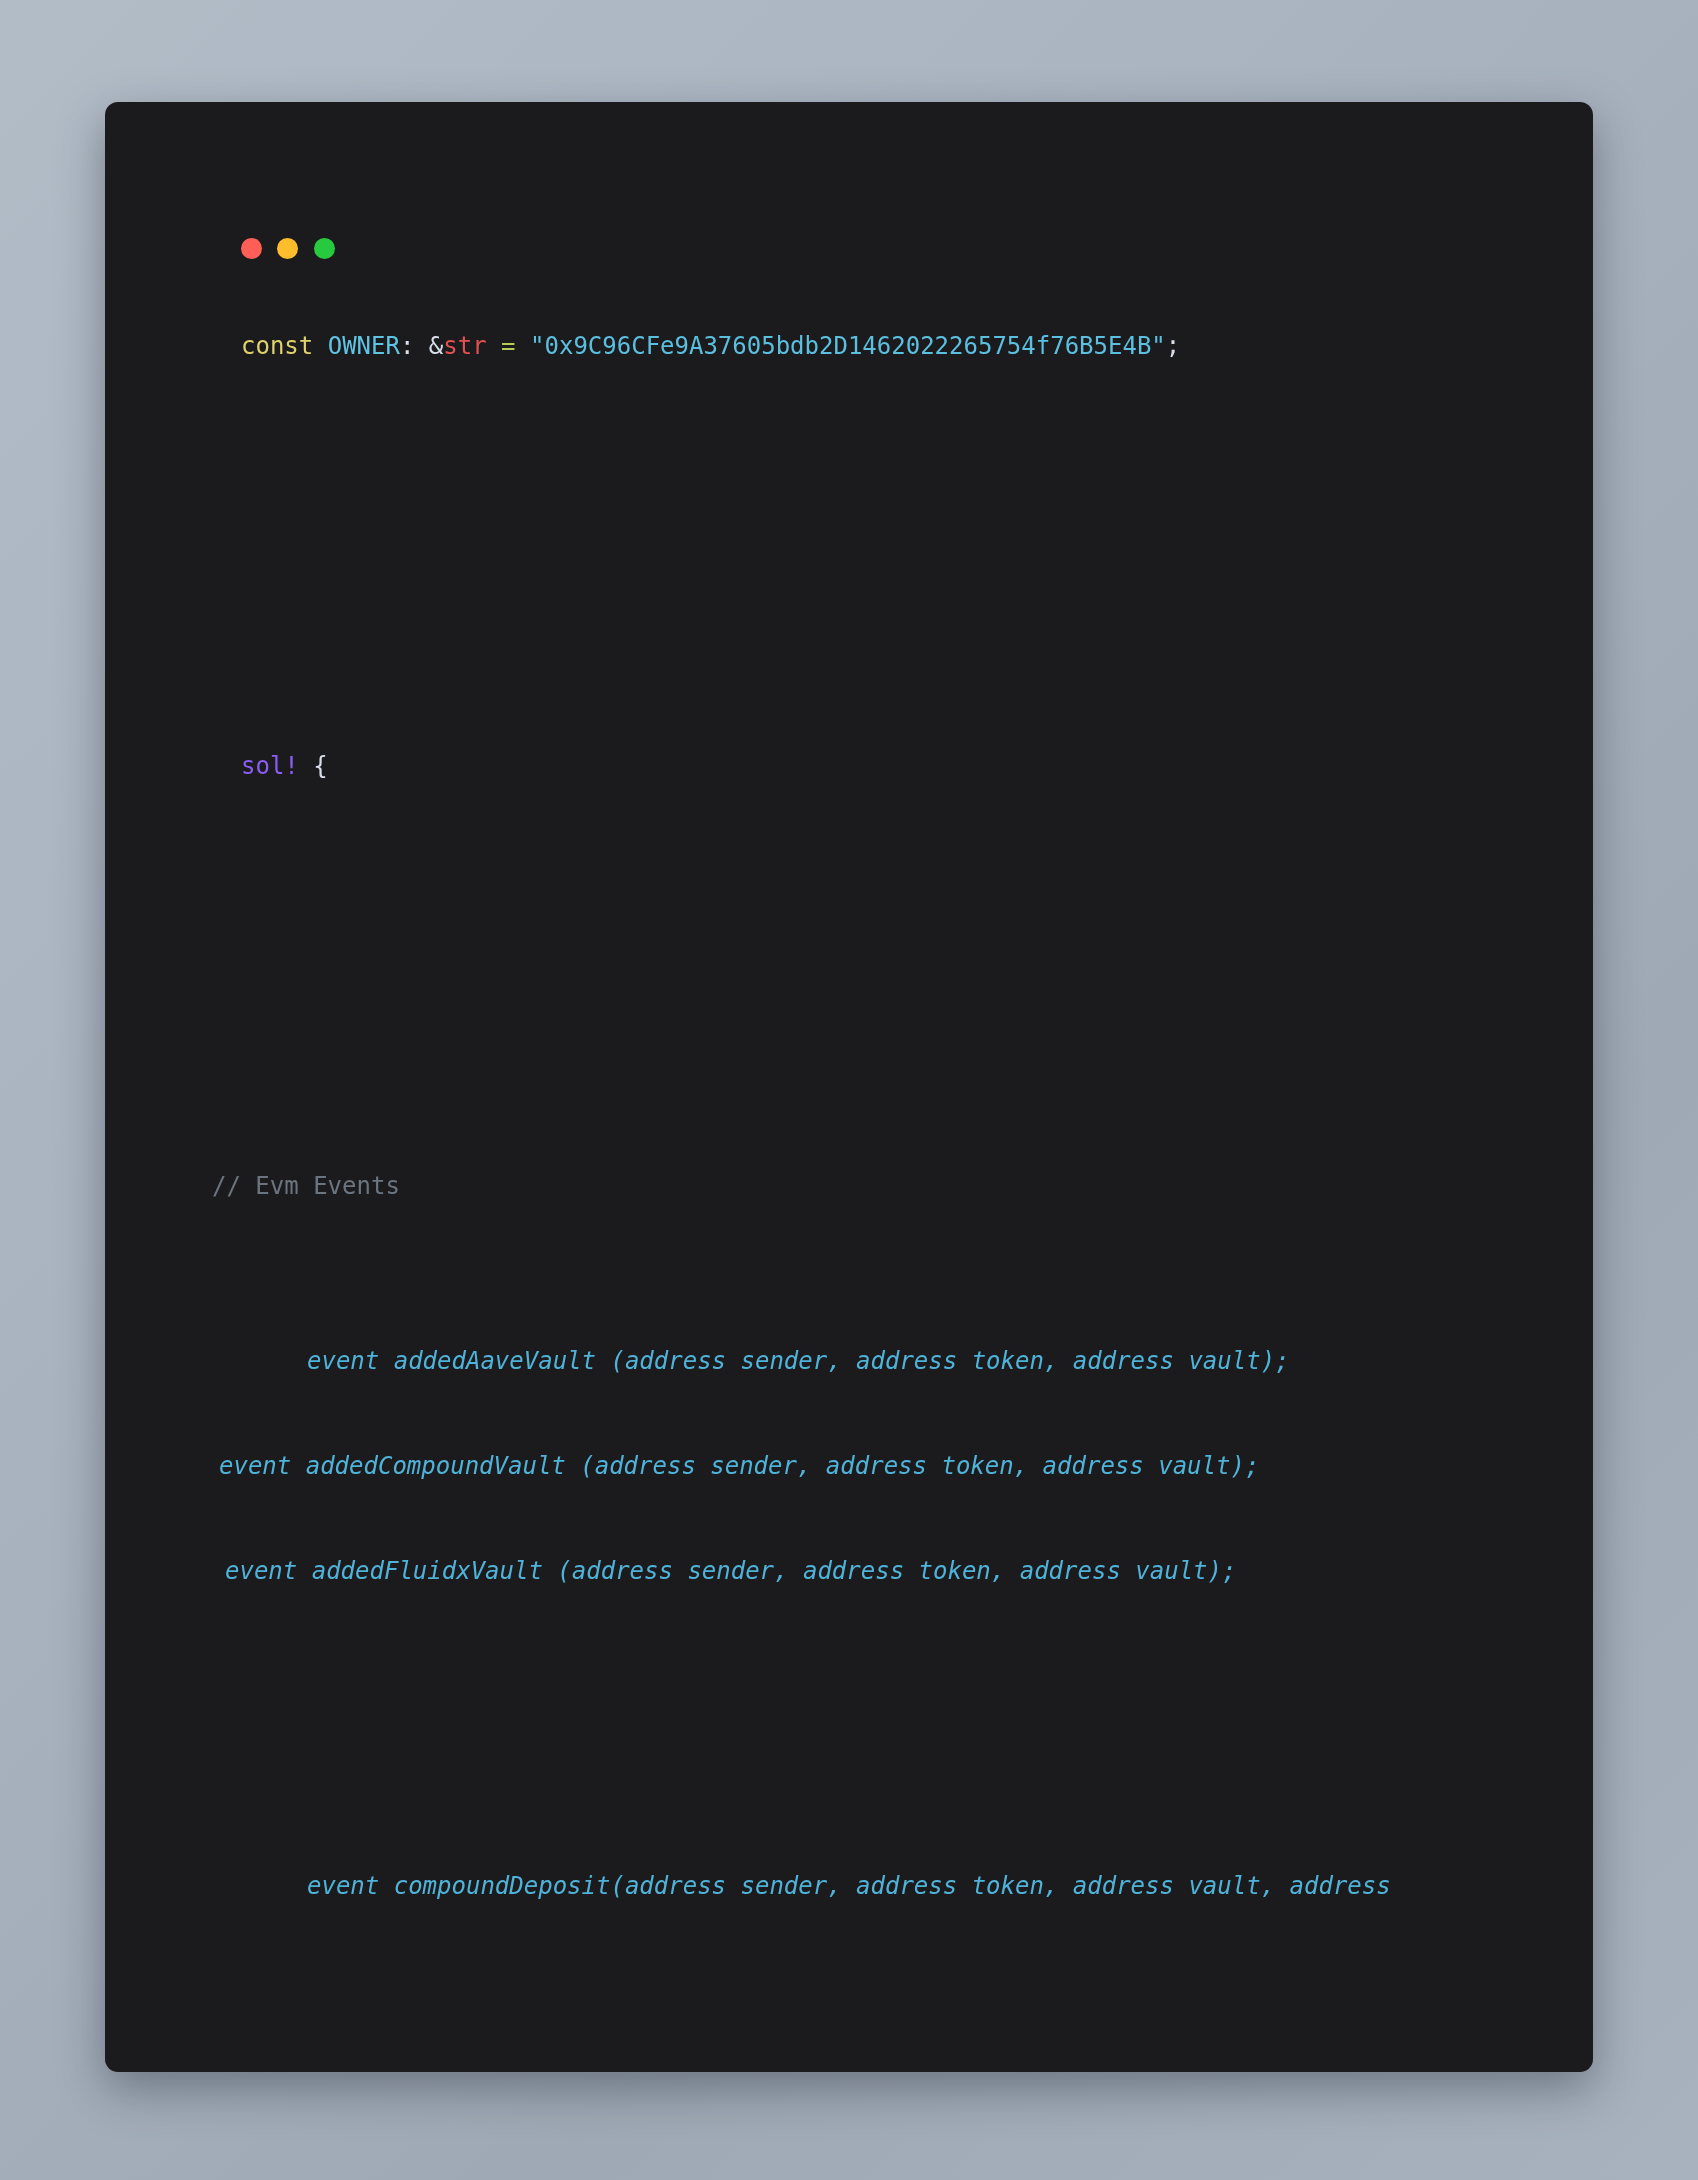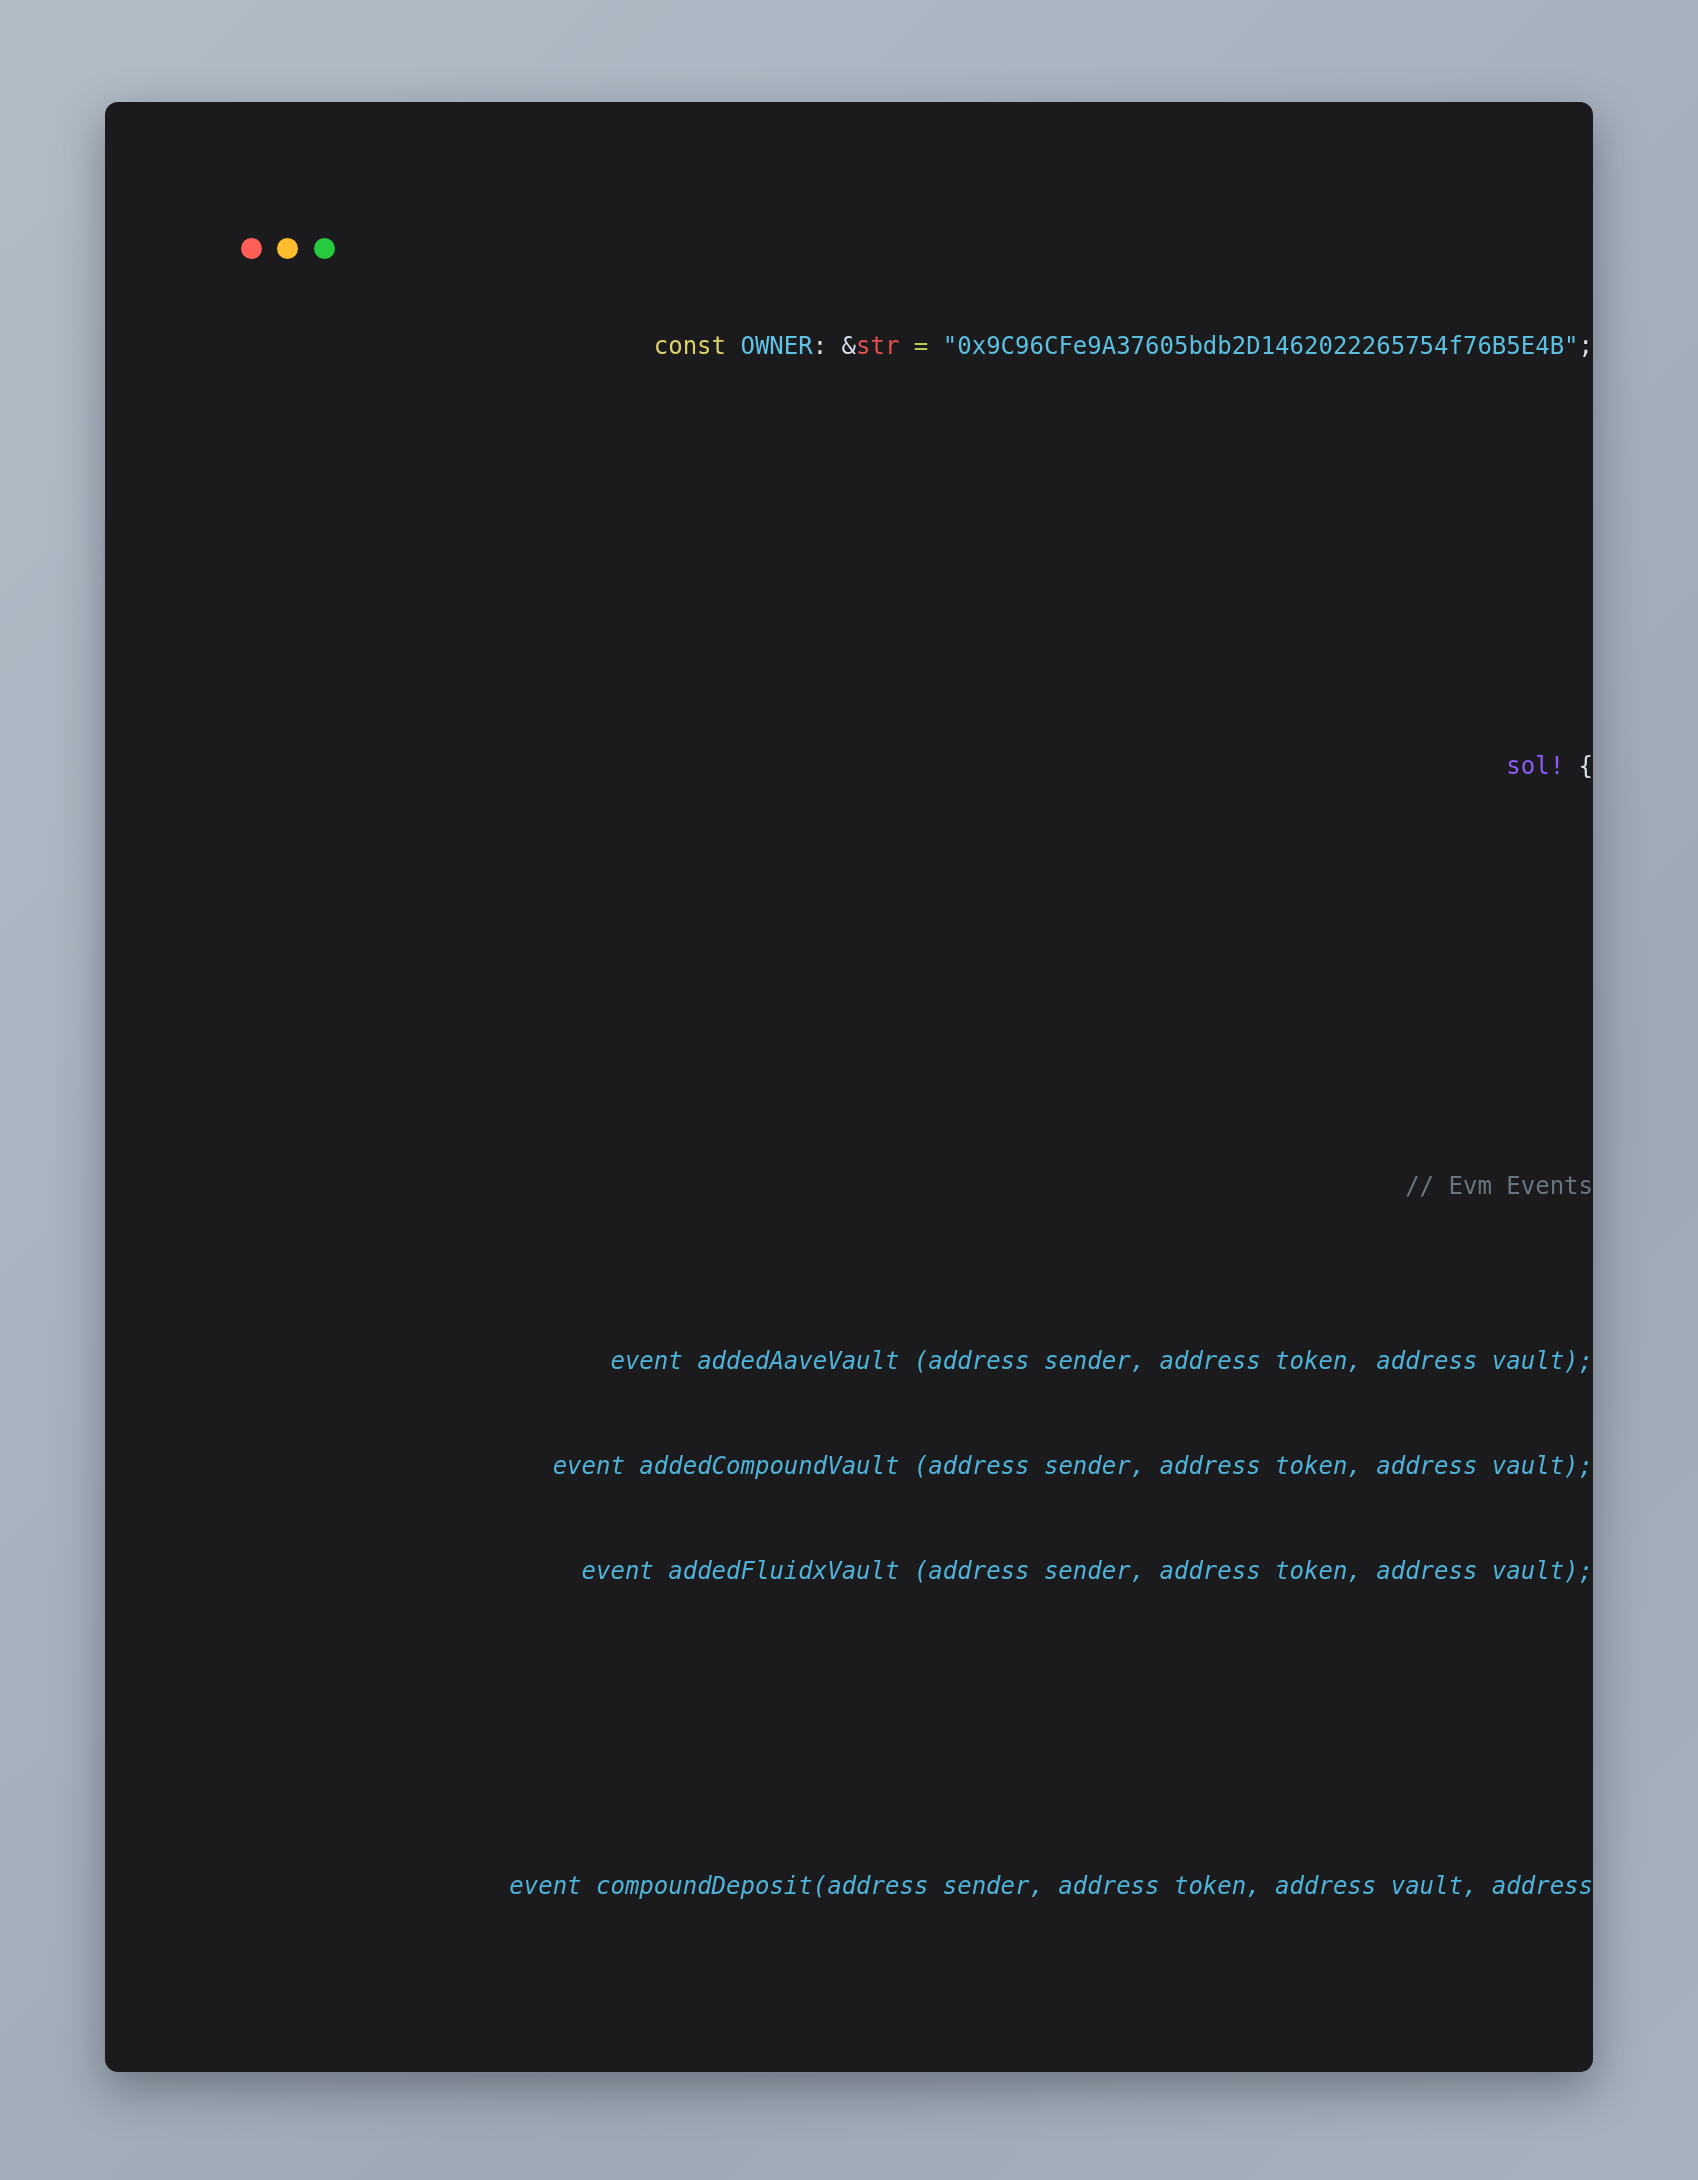--- a/index.html
+++ b/index.html
@@ -48,21 +48,20 @@
     left: 0;
     top: 87px;
     width: 100%;
     height: 1883px;
     padding: 0;
     font-family: "DejaVu Sans Mono", monospace;
     font-size: 24px;
     line-height: 35px;
     white-space: pre;
     color: #d8dee9;
-    text-align: right;
   }
   .ln {
     position: relative;
     height: 35px;
     padding-left: 136px;
   }
   .ln.nopad { padding-left: 0; }
 
   
   .k-macro   { color: #8b5cf6; }   
@@ -99,21 +98,21 @@
 
     <div class="ln">&nbsp;</div>
     <div class="ln">&nbsp;</div>
 
     
     <div class="ln" style="padding-left:107px"><span class="k-comment">// Evm Events</span></div>
 
     
     <div class="ln" style="padding-left:202px"><span class="k-sol">event addedAaveVault (address sender, address token, address vault);</span></div>
     <div class="ln" style="padding-left:114px"><span class="k-sol">event addedCompoundVault (address sender, address token, address vault);</span></div>
-    <div class="ln" style="padding-left:96px"><span class="k-sol">event addedFluidxVault (address sender, address token, address vault);</span></div>
+    <div class="ln" style="padding-left:120px"><span class="k-sol">event addedFluidxVault (address sender, address token, address vault);</span></div>
 
     <div class="ln">&nbsp;</div>
 
     
     <div class="ln" style="padding-left:202px"><span class="k-sol">event compoundDeposit(address sender, address token, address vault, address</span></div>
 
     
     
 
     

